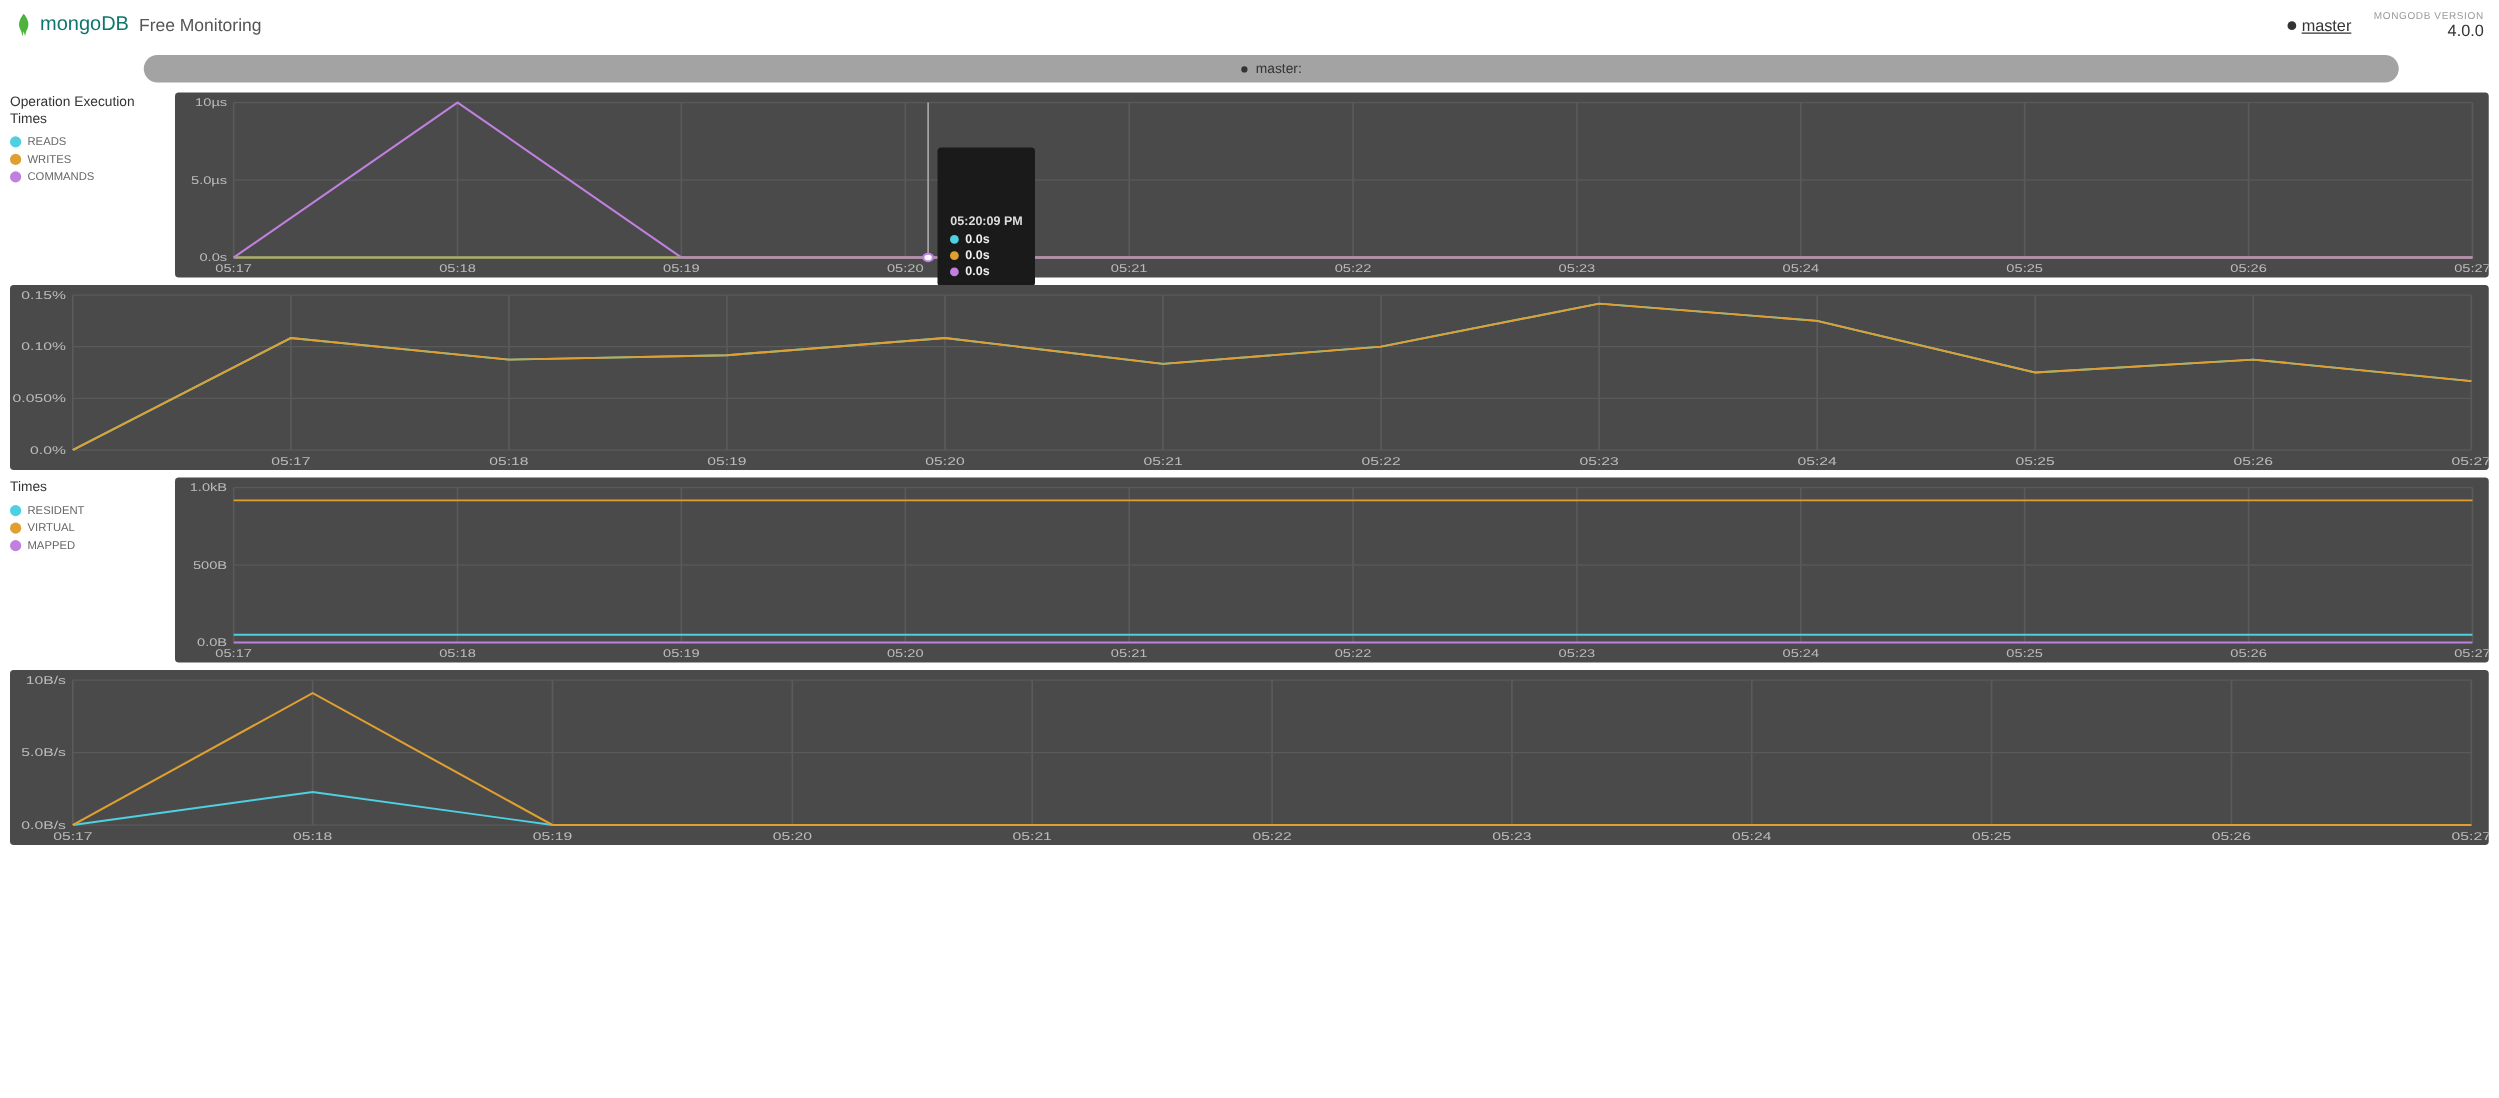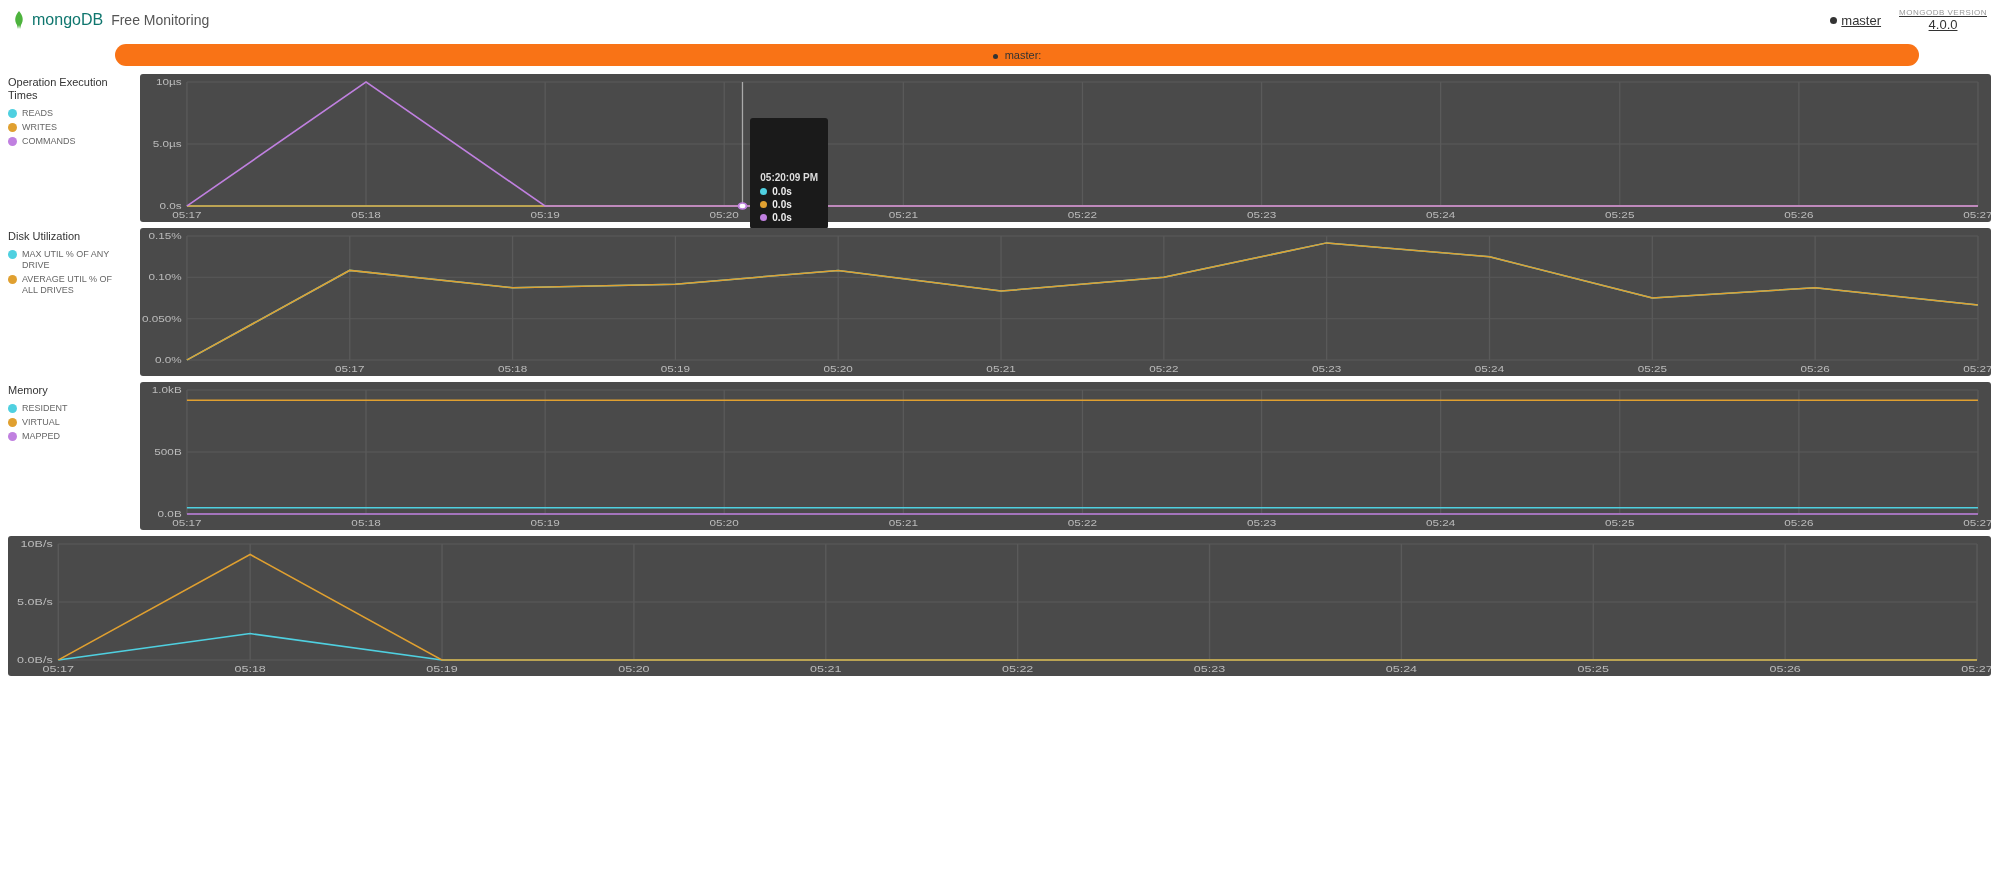--- a/index.html
+++ b/index.html
@@ -5,24 +5,24 @@
   * { box-sizing: border-box; margin: 0; padding: 0; }
   body { font-family: -apple-system, Helvetica, Arial, sans-serif; background: #fff; color: #333; font-size: 12px; }
   .header { display: flex; justify-content: space-between; align-items: center; padding: 8px 12px; }
   .logo-group { display: flex; align-items: center; gap: 6px; }
   .leaf-icon { width: 14px; height: 18px; }
   .logo-text { font-weight: normal; font-size: 16px; color: #0f766e; }
   .header-sub { font-size: 14px; color: #555; margin-left: 2px; }
   .header-right { display: flex; align-items: center; gap: 18px; }
   .master-pill { display: flex; align-items: center; gap: 4px; font-size: 13px; text-decoration: underline; }
   .dot { width: 7px; height: 7px; background: #333; border-radius: 50%; display: inline-block; }
-  .version-block { text-align: center; text-decoration: underline; }
+  .version-block { text-align: right; }
   .version-label { font-size: 8px; color: #999; letter-spacing: 0.5px; }
   .version-value { font-size: 13px; color: #333; }
-  .selector-bar { margin: 4px 80px 8px 115px; background: #f97316; border-radius: 14px; padding: 5px 12px; text-align: center; font-size: 11px; color: #333; }
+  .selector-bar { margin: 4px 80px 8px 115px; background: #a3a3a3; border-radius: 14px; padding: 5px 12px; text-align: center; font-size: 11px; color: #333; }
   .selector-bar .dot2 { width: 5px; height: 5px; background:#333; border-radius:50%; display:inline-block; margin-right:4px; vertical-align:middle;}
   .dashboard { padding: 0 8px 8px 8px; }
   .chart-row { display: flex; gap: 24px; margin-bottom: 6px; }
   .chart-sidebar { width: 108px; flex-shrink: 0; padding-top: 2px; }
   .chart-title { font-size: 11px; color: #333; margin-bottom: 6px; line-height: 1.2; }
   .legend-item { display: flex; align-items: flex-start; gap: 5px; font-size: 9px; color: #666; margin-bottom: 3px; line-height: 1.2; }
   .legend-swatch { width: 9px; height: 9px; border-radius: 50%; flex-shrink: 0; margin-top: 1px; }
   .chart-panel { flex: 1; background: #4a4a4a; border-radius: 3px; position: relative; }
   .chart-svg { display: block; width: 100%; height: 100%; }
   .grid-line { stroke: #5a5a5a; stroke-width: 1; }
@@ -127,31 +127,20 @@
           <text x="1410" y="144" text-anchor="middle" class="axis-text">05:27</text>
           <path d="M36.0 132.0 L 173.4 132.0 L 310.8 132.0 L 448.2 132.0 L 585.6 132.0 L 723.0 132.0 L 860.4 132.0 L 997.8 132.0 L 1135.2 132.0 L 1272.6 132.0 L 1410.0 132.0" class="series-line" stroke="#4fd0e0"></path>
           <path d="M36.0 132.0 L 173.4 132.0 L 310.8 132.0 L 448.2 132.0 L 585.6 132.0 L 723.0 132.0 L 860.4 132.0 L 997.8 132.0 L 1135.2 132.0 L 1272.6 132.0 L 1410.0 132.0" class="series-line" stroke="#e0a030"></path>
           <path d="M36.0 132.0 L 173.4 8.0 L 310.8 132.0 L 448.2 132.0 L 585.6 132.0 L 723.0 132.0 L 860.4 132.0 L 997.8 132.0 L 1135.2 132.0 L 1272.6 132.0 L 1410.0 132.0" class="series-line" stroke="#c080e0"></path>
           <line x1="462.2" x2="462.2" y1="8" y2="132" class="cursor-line"></line>
           <circle cx="462.2" cy="132" r="3" class="cursor-marker"></circle>
         </svg>
       </div>
     </div>
     <div class="chart-row">
-      <div class="chart-sidebar">
-        <div class="chart-title">Disk Utilization</div>
-        <div class="legend-item">
-          <span class="legend-swatch" style="background: rgb(79, 208, 224);"></span>
-          <span>MAX UTIL % OF ANY DRIVE</span>
-        </div>
-        <div class="legend-item">
-          <span class="legend-swatch" style="background: rgb(224, 160, 48);"></span>
-          <span>AVERAGE UTIL % OF ALL DRIVES</span>
-        </div>
-      </div>
       <div class="chart-panel" style="height: 148px;">
         <svg viewBox="0 0 1420 148" preserveAspectRatio="none" class="chart-svg">
           <line x1="36" x2="1410" y1="132" y2="132" class="grid-line"></line>
           <text x="32" y="135" text-anchor="end" class="axis-text">0.0%</text>
           <line x1="36" x2="1410" y1="90.66666666666667" y2="90.66666666666667" class="grid-line"></line>
           <text x="32" y="93.66666666666667" text-anchor="end" class="axis-text">0.050%</text>
           <line x1="36" x2="1410" y1="49.33333333333334" y2="49.33333333333334" class="grid-line"></line>
           <text x="32" y="52.33333333333334" text-anchor="end" class="axis-text">0.10%</text>
           <line x1="36" x2="1410" y1="8" y2="8" class="grid-line"></line>
           <text x="32" y="11" text-anchor="end" class="axis-text">0.15%</text>
@@ -178,21 +167,21 @@
           <text x="1285.090909090909" y="144" text-anchor="middle" class="axis-text">05:26</text>
           <line x1="1410" x2="1410" y1="8" y2="132" class="grid-line"></line>
           <text x="1410" y="144" text-anchor="middle" class="axis-text">05:27</text>
           <path d="M36.0 132.0 L 160.9 42.4 L 285.8 59.7 L 410.7 56.2 L 535.6 42.4 L 660.5 63.1 L 785.5 49.3 L 910.4 14.9 L 1035.3 28.7 L 1160.2 70.0 L 1285.1 59.7 L 1410.0 76.9" class="series-line" stroke="#4fd0e0"></path>
           <path d="M36.0 132.0 L 160.9 42.4 L 285.8 59.7 L 410.7 56.2 L 535.6 42.4 L 660.5 63.1 L 785.5 49.3 L 910.4 14.9 L 1035.3 28.7 L 1160.2 70.0 L 1285.1 59.7 L 1410.0 76.9" class="series-line" stroke="#e0a030"></path>
         </svg>
       </div>
     </div>
     <div class="chart-row">
       <div class="chart-sidebar">
-        <div class="chart-title">Memory</div>
+        <div class="chart-title">Times</div>
         <div class="legend-item">
           <span class="legend-swatch" style="background: rgb(79, 208, 224);"></span>
           <span>RESIDENT</span>
         </div>
         <div class="legend-item">
           <span class="legend-swatch" style="background: rgb(224, 160, 48);"></span>
           <span>VIRTUAL</span>
         </div>
         <div class="legend-item">
           <span class="legend-swatch" style="background: rgb(192, 128, 224);"></span>

